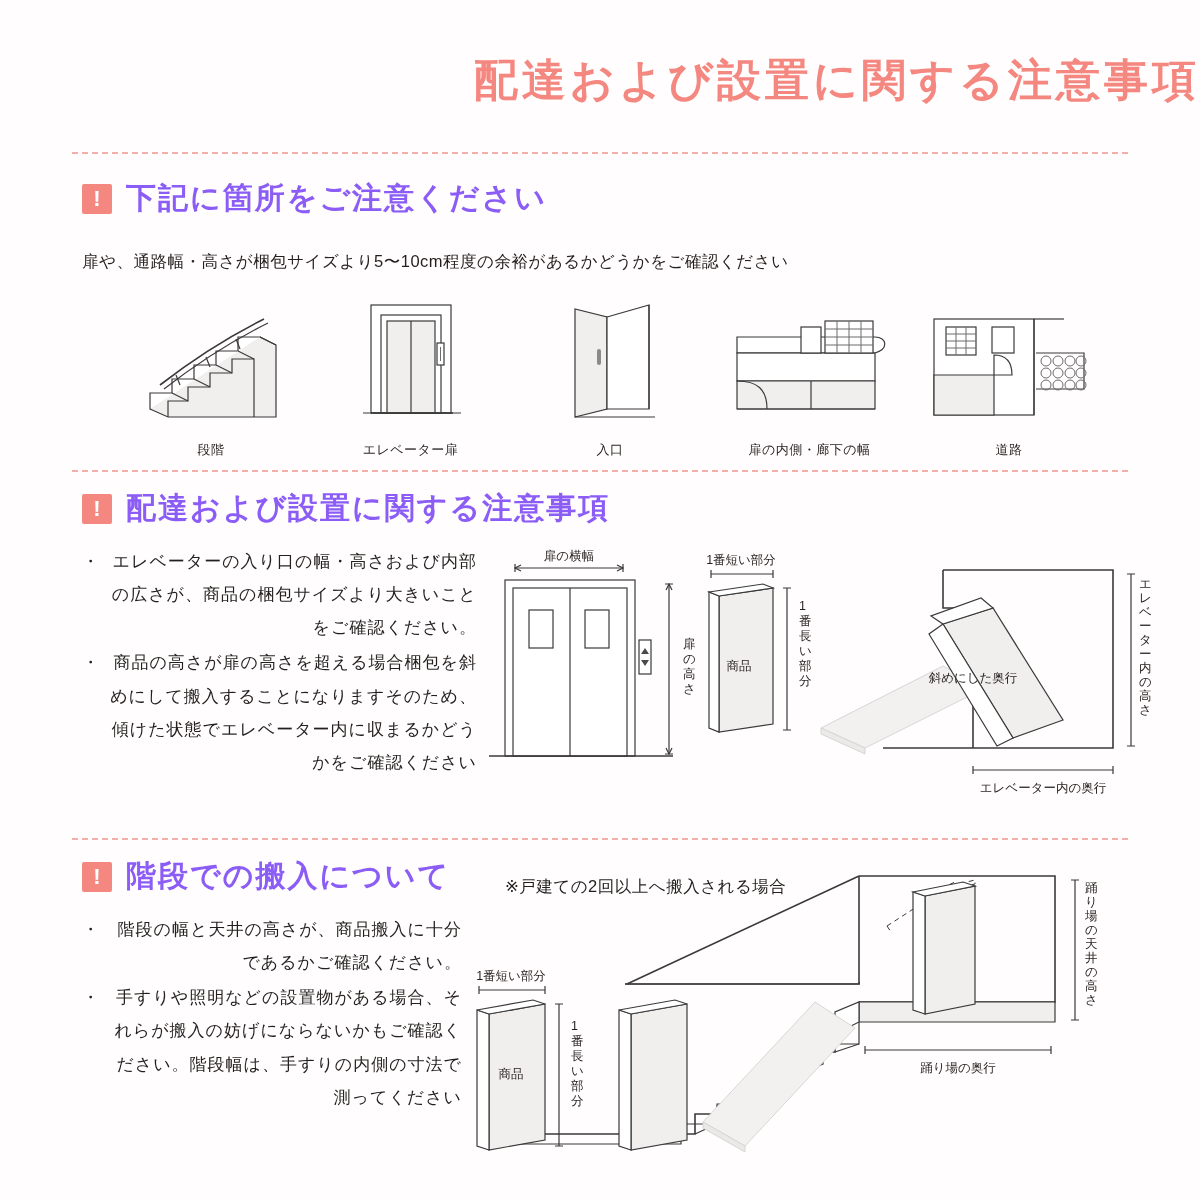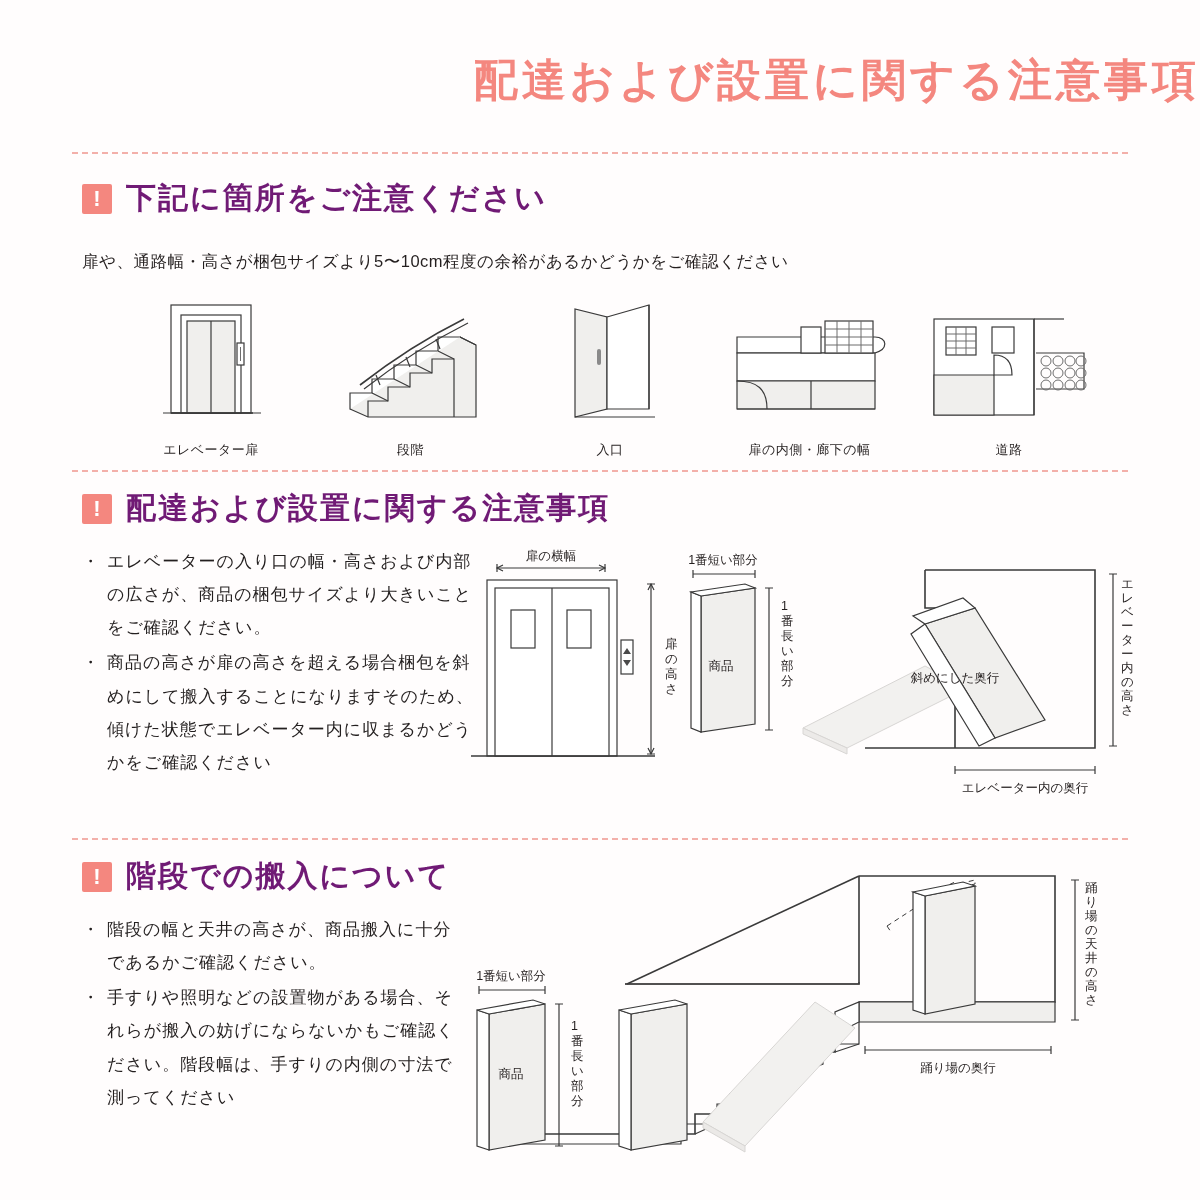--- a/index.html
+++ b/index.html
@@ -61,21 +61,21 @@
     font-weight: bold;
     line-height: 30px;
     text-align: center;
     border-radius: 2px;
     flex: 0 0 auto;
   }
   .sec-title {
     font-size: 30px;
     font-weight: bold;
     letter-spacing: 2px;
-    color: #701a75;
+    color: #8b5cf6;
   }
 
   
   #sec1 { position: absolute; top: 178px; left: 82px; right: 72px; }
   .sec1-note {
     margin-top: 32px;
     font-size: 16.5px;
     letter-spacing: 0.5px;
     color: #241f1f;
   }
@@ -110,26 +110,26 @@
     font-size: 17px;
     line-height: 1.95;
     letter-spacing: 1px;
   }
   .bullet {
     display: flex;
     gap: 7px;
     margin-bottom: 2px;
   }
   .bullet .dot { flex: 0 0 auto; }
-  .bullet .txt { flex: 1 1 auto; }
+  .bullet .txt { flex: 1 1 auto; text-align: right; }
 
   #sec2-art {
     position: absolute;
     top: 548px;
-    left: 455px;
+    left: 473px;
     width: 680px;
     height: 280px;
   }
 
   
   #sec3 { position: absolute; top: 856px; left: 82px; right: 72px; }
   #sec3 .bullets { width: 380px; }
   .note-right {
     position: absolute;
     top: 876px;
@@ -165,52 +165,52 @@
   <div class="divider" id="div3"></div>
 
   <div id="sec1">
     <div class="sec-head">
       <div class="excl">!</div>
       <div class="sec-title">下記に箇所をご注意ください</div>
     </div>
     <div class="sec1-note">扉や、通路幅・高さが梱包サイズより5〜10cm程度の余裕があるかどうかをご確認ください</div>
 
     <div class="icon-row">
-
-      <div class="icon-cell">
-        <div class="icon-box">
-          <svg width="140" height="130" viewBox="0 0 140 130">
-            <rect x="30" y="8" width="80" height="108" class="fillw"></rect>
-            <rect x="40" y="18" width="60" height="98" class="fillw"></rect>
-            <rect x="46" y="24" width="48" height="92" class="fillg"></rect>
-            <line x1="70" y1="24" x2="70" y2="116" class="ln"></line>
-            <rect x="96" y="46" width="7" height="22" class="fillw"></rect>
-            <line x1="99.5" y1="50" x2="99.5" y2="64" class="thin"></line>
-            <line x1="30" y1="116" x2="112" y2="116" class="ln2"></line>
-            <line x1="22" y1="116" x2="120" y2="116" class="ln"></line>
-          </svg>
-        </div>
-        <div class="icon-cap">エレベーター扉</div>
-      </div>
 
       <div class="icon-cell">
         <div class="icon-box">
           <svg width="150" height="130" viewBox="0 0 150 130">
             <path d="M14,112 L14,96 L36,96 L36,82 L58,82 L58,68 L80,68 L80,54 L102,54 L102,40 L124,40 L124,112 Z" class="fillw"></path>
             <path d="M14,112 L32,120 L140,120 L140,48 L124,40" class="fillg"></path>
             <path d="M36,96 L52,104 M58,82 L74,90 M80,68 L96,76 M102,54 L118,62 M124,40 L140,48" class="ln"></path>
             <path d="M32,120 L32,104 L52,104 L52,90 L74,90 L74,76 L96,76 L96,62 L118,62 L118,120" class="ln"></path>
             <path d="M24,88 C60,60 92,40 128,22" class="ln2"></path>
             <path d="M28,92 C64,64 96,44 132,26" class="ln"></path>
             <line x1="40" y1="78" x2="44" y2="88" class="ln"></line>
             <line x1="70" y1="60" x2="74" y2="70" class="ln"></line>
             <line x1="100" y1="42" x2="104" y2="52" class="ln"></line>
           </svg>
         </div>
         <div class="icon-cap">段階</div>
+      </div>
+
+      <div class="icon-cell">
+        <div class="icon-box">
+          <svg width="140" height="130" viewBox="0 0 140 130">
+            <rect x="30" y="8" width="80" height="108" class="fillw"></rect>
+            <rect x="40" y="18" width="60" height="98" class="fillw"></rect>
+            <rect x="46" y="24" width="48" height="92" class="fillg"></rect>
+            <line x1="70" y1="24" x2="70" y2="116" class="ln"></line>
+            <rect x="96" y="46" width="7" height="22" class="fillw"></rect>
+            <line x1="99.5" y1="50" x2="99.5" y2="64" class="thin"></line>
+            <line x1="30" y1="116" x2="112" y2="116" class="ln2"></line>
+            <line x1="22" y1="116" x2="120" y2="116" class="ln"></line>
+          </svg>
+        </div>
+        <div class="icon-cap">エレベーター扉</div>
       </div>
 
       <div class="icon-cell">
         <div class="icon-box">
           <svg width="130" height="130" viewBox="0 0 130 130">
             <path d="M30,12 L30,120 L62,112 L62,20 Z" class="fillg"></path>
             <path d="M62,20 L104,8 L104,112 L62,112 Z" class="fillw"></path>
             <line x1="30" y1="120" x2="110" y2="120" class="ln"></line>
             <rect x="52" y="52" width="4" height="16" rx="2" fill="#8a8a8a"></rect>
             <line x1="104" y1="8" x2="104" y2="112" class="ln"></line>
@@ -364,20 +364,21 @@
         <span class="dot">・</span>
         <span class="txt">階段の幅と天井の高さが、商品搬入に十分であるかご確認ください。</span>
       </div>
       <div class="bullet">
         <span class="dot">・</span>
         <span class="txt">手すりや照明などの設置物がある場合、それらが搬入の妨げにならないかもご確認ください。階段幅は、手すりの内側の寸法で測ってください</span>
       </div>
     </div>
   </div>
 
+  <div class="note-right">※戸建ての2回以上へ搬入される場合</div>
 
   <div id="sec3-art">
     <svg width="690" height="300" viewBox="0 0 690 300">
 
       <path d="M404,120 L404,122 L170,122" class="ln"></path>
       <path d="M404,14 L600,14 L600,140 L404,140" class="ln2"></path>
       <path d="M170,122 L404,122 L404,14" class="ln2"></path>
       <path d="M404,140 L600,140 L600,160 L404,160 Z" class="fillg"></path>
       <path d="M404,140 L404,160 L380,172 L380,150 Z" class="fillw"></path>
 

